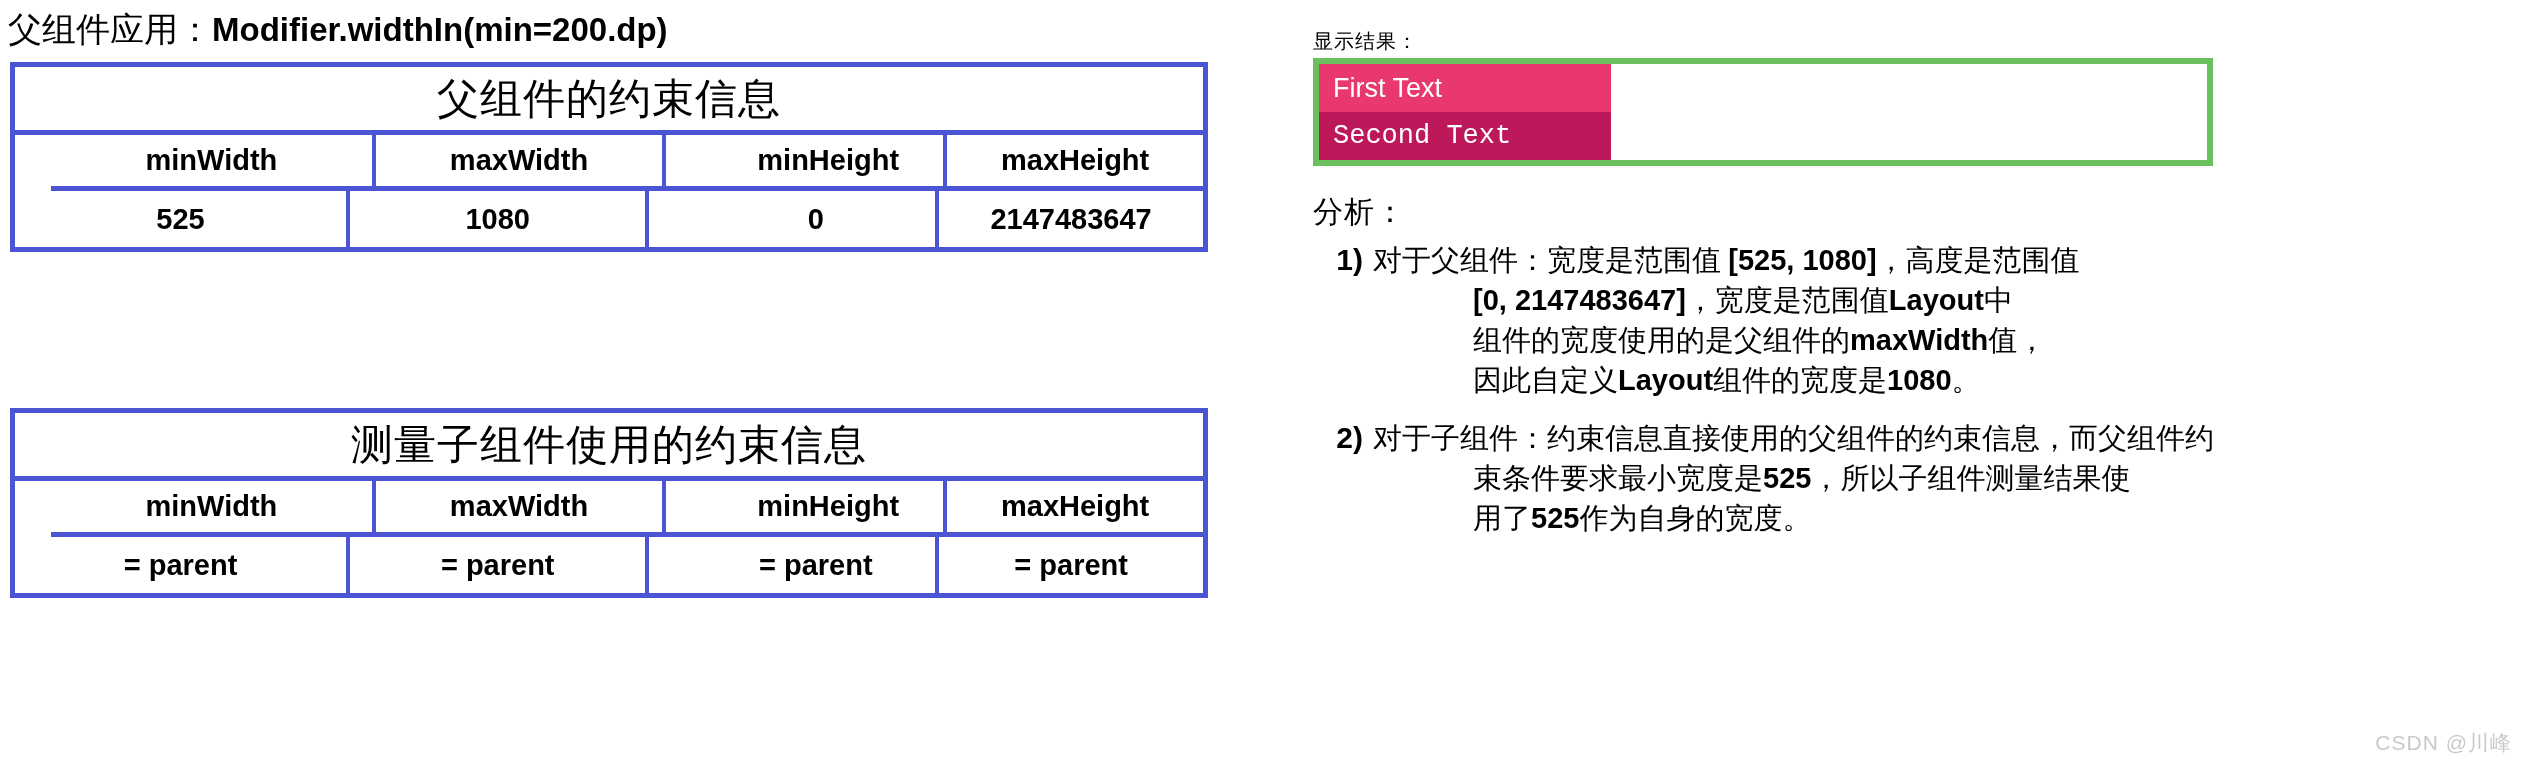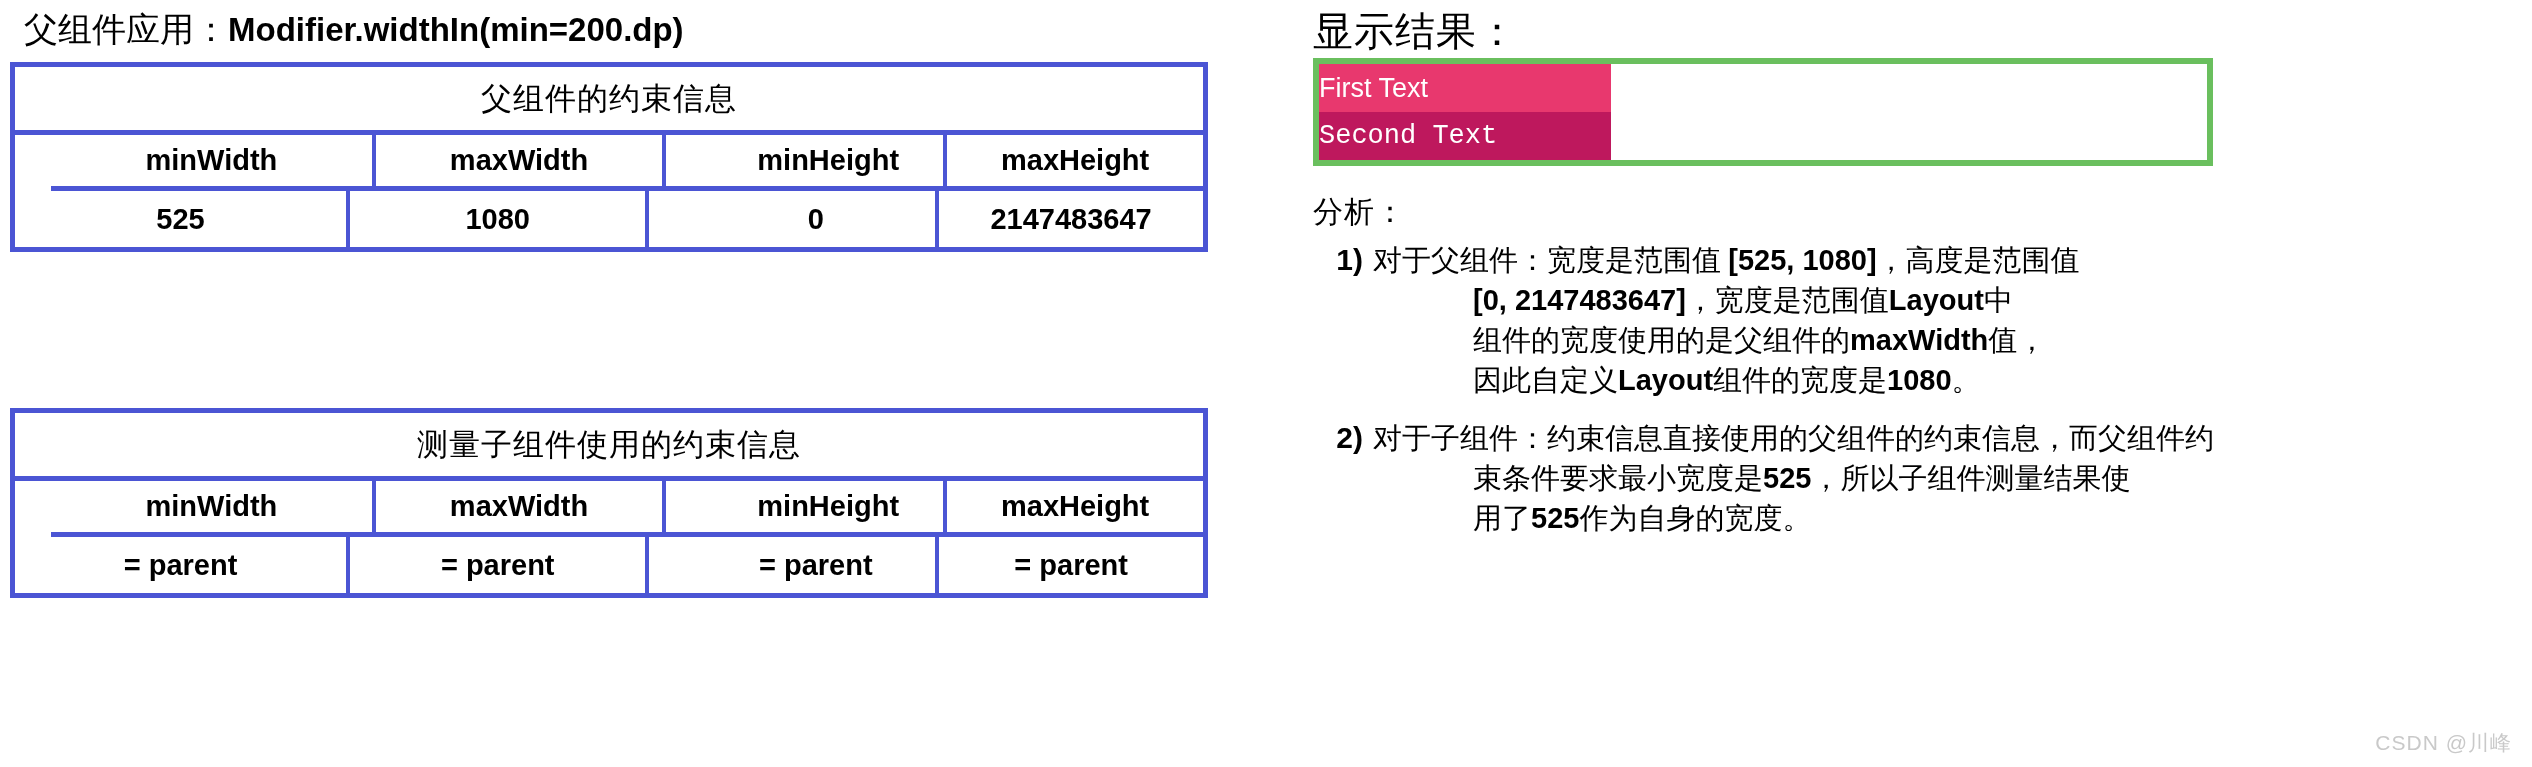--- a/index.html
+++ b/index.html
@@ -27,21 +27,21 @@
   .left-col {
     position: absolute;
     left: 0;
     top: 0;
     width: 1260px;
     height: 767px;
   }
 
   .parent-title {
     position: absolute;
-    left: 24px;
+    left: 8px;
     top: 8px;
     font-size: 34px;
     line-height: 44px;
     white-space: nowrap;
     font-family: "Liberation Serif", serif;
   }
   .parent-title .code {
     font-family: "Liberation Sans", sans-serif;
     font-weight: bold;
     font-size: 33px;
@@ -69,21 +69,21 @@
   }
 
   .ctable-caption {
     height: 68px;
     box-sizing: border-box;
     border-bottom: 5px solid #4b55d4;
     display: flex;
     align-items: center;
     justify-content: center;
     font-family: "Liberation Serif", serif;
-    font-size: 31px;
+    font-size: 42px;
     letter-spacing: 1px;
   }
 
   .crow {
     display: flex;
     box-sizing: border-box;
     height: 56px;
   }
   .crow.head {
     border-bottom: 5px solid #4b55d4;
@@ -110,42 +110,43 @@
     position: absolute;
     left: 1260px;
     top: 0;
     width: 1272px;
     height: 767px;
   }
 
   .result-label {
     position: absolute;
     left: 53px;
-    top: 4px;
-    font-size: 40px;
+    top: 28px;
+    font-size: 20px;
     font-family: "Liberation Serif", serif;
     letter-spacing: 1px;
   }
 
   .result-box {
     position: absolute;
     left: 53px;
     top: 58px;
     width: 900px;
     height: 108px;
     border: 6px solid #6abf5e;
     background: #ffffff;
     box-sizing: border-box;
   }
   .text-block {
     width: 292px;
     height: 48px;
     box-sizing: border-box;
     display: flex;
     align-items: center;
+    padding-left: 14px;
     color: #ffffff;
     font-size: 27px;
     font-family: "Liberation Sans", sans-serif;
   }
   .text-block.first  { background: #e8386e; }
   .text-block.second { background: #be185d; font-family: Liberation Mono, monospace; }
 
   .analysis-label {
     position: absolute;
     left: 53px;

